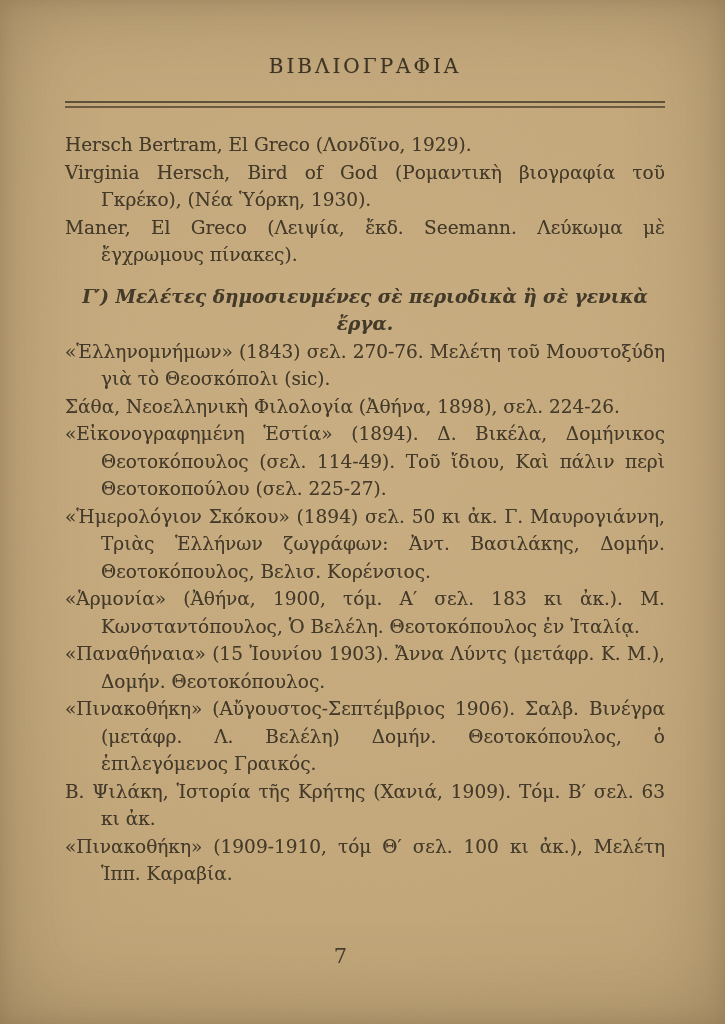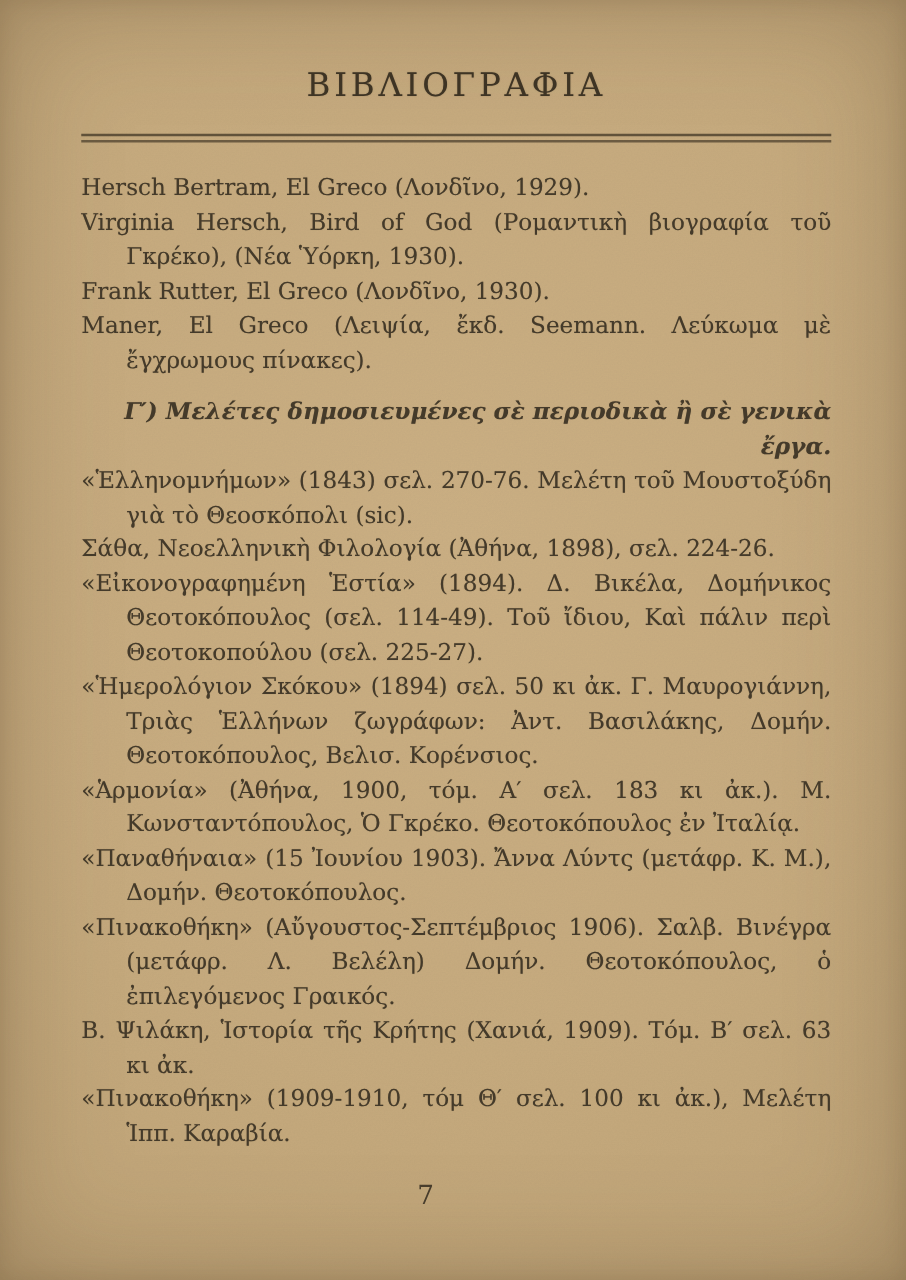--- a/index.html
+++ b/index.html
@@ -27,21 +27,21 @@
     height: 100%;
     pointer-events: none;
     opacity: 0.5;
   }
   .content {
     position: relative;
     padding: 54px 60px 0 65px;
   }
   h1.page-title {
     margin: 0;
-    font-size: 26px;
+    font-size: 20px;
     font-weight: 400;
     letter-spacing: 3px;
     text-align: center;
     color: #3e3424;
     text-shadow: 0 0 1px rgba(62, 52, 36, 0.35);
   }
   .double-rule {
     margin-top: 23px;
     height: 3px;
     border-top: 2px solid rgba(70, 58, 40, 0.78);
@@ -58,21 +58,21 @@
     text-shadow: 0 0 0.6px rgba(66, 54, 36, 0.4);
   }
   .bib p.entry {
     padding-left: 36px;
     text-indent: -36px;
   }
   .bib p.heading {
     margin-top: 14px;
     font-weight: 700;
     font-style: italic;
-    text-align: right;
+    text-align: center;
   }
   .it { }
   .bi { font-style: italic; font-weight: 700; }
   .page-number {
     position: absolute;
     top: 944px;
     left: 0;
     width: 100%;
     text-align: center;
     font-size: 21px;
@@ -95,28 +95,27 @@
 
   <div class="content">
 
     <h1 class="page-title">ΒΙΒΛΙΟΓΡΑΦΙΑ</h1>
 
     <div class="double-rule"></div>
 
     <div class="bib">
         <p class="entry"><span>Hersch Bertram, </span><span class="it">El Greco</span><span> (Λονδῖνο, 1929).</span></p>
         <p class="entry"><span>Virginia Hersch, </span><span class="it">Bird of God</span><span> (Ρομαντικὴ βιογραφία τοῦ Γκρέκο), (Νέα Ὑόρκη, 1930).</span></p>
-        <p class="entry"><span>Frank Rutter, </span><span class="it">El Greco</span><span> (Λονδῖνο, 1930).</span></p>
         <p class="entry"><span>Maner, </span><span class="it">El Greco</span><span> (Λειψία, ἔκδ. Seemann. Λεύκωμα μὲ ἔγχρωμους πίνακες).</span></p>
         <p class="heading"><span class="bi">Γ′) Μελέτες δημοσιευμένες σὲ περιοδικὰ ἢ σὲ γενικὰ ἔργα.</span></p>
         <p class="entry"><span>«Ἑλληνομνήμων» (1843) σελ. 270-76. Μελέτη τοῦ Μουστοξύδη γιὰ τὸ Θεοσκόπολι (sic).</span></p>
         <p class="entry"><span>Σάθα, </span><span class="it">Νεοελληνικὴ Φιλολογία</span><span> (Ἀθήνα, 1898), σελ. 224-26.</span></p>
         <p class="entry"><span>«Εἰκονογραφημένη Ἑστία» (1894). Δ. Βικέλα, </span><span class="it">Δομήνικος Θεοτοκόπουλος</span><span> (σελ. 114-49). Τοῦ ἴδιου, </span><span class="it">Καὶ πάλιν περὶ Θεοτοκοπούλου</span><span> (σελ. 225-27).</span></p>
         <p class="entry"><span>«Ἡμερολόγιον Σκόκου» (1894) σελ. 50 κι ἀκ. Γ. Μαυρογιάννη, </span><span class="it">Τριὰς Ἑλλήνων ζωγράφων: Ἀντ. Βασιλάκης, Δομήν. Θεοτοκόπουλος, Βελισ. Κορένσιος.</span></p>
-        <p class="entry"><span>«Ἁρμονία» (Ἀθήνα, 1900, τόμ. Α′ σελ. 183 κι ἀκ.). Μ. Κωνσταντόπουλος, </span><span class="it">Ὁ Γκρέκο. Θεοτοκόπουλος ἐν Ἰταλίᾳ.</span></p>
+        <p class="entry"><span>«Ἁρμονία» (Ἀθήνα, 1900, τόμ. Α′ σελ. 183 κι ἀκ.). Μ. Κωνσταντόπουλος, </span><span class="it">Ὁ Βελέλη. Θεοτοκόπουλος ἐν Ἰταλίᾳ.</span></p>
         <p class="entry"><span>«Παναθήναια» (15 Ἰουνίου 1903). Ἄννα Λύντς (μετάφρ. Κ. Μ.), </span><span class="it">Δομήν. Θεοτοκόπουλος.</span></p>
         <p class="entry"><span>«Πινακοθήκη» (Αὔγουστος-Σεπτέμβριος 1906). Σαλβ. Βινέγρα (μετάφρ. Λ. Βελέλη) </span><span class="it">Δομήν. Θεοτοκόπουλος, ὁ ἐπιλεγόμενος Γραικός.</span></p>
         <p class="entry"><span>Β. Ψιλάκη, </span><span class="it">Ἱστορία τῆς Κρήτης</span><span> (Χανιά, 1909). Τόμ. Β′ σελ. 63 κι ἀκ.</span></p>
         <p class="entry"><span>«Πινακοθήκη» (1909-1910, τόμ Θ′ σελ. 100 κι ἀκ.), </span><span class="it">Μελέτη Ἱππ. Καραβία.</span></p>
       </div>
 
   </div>
 
   <div class="page-number">7</div>
 

